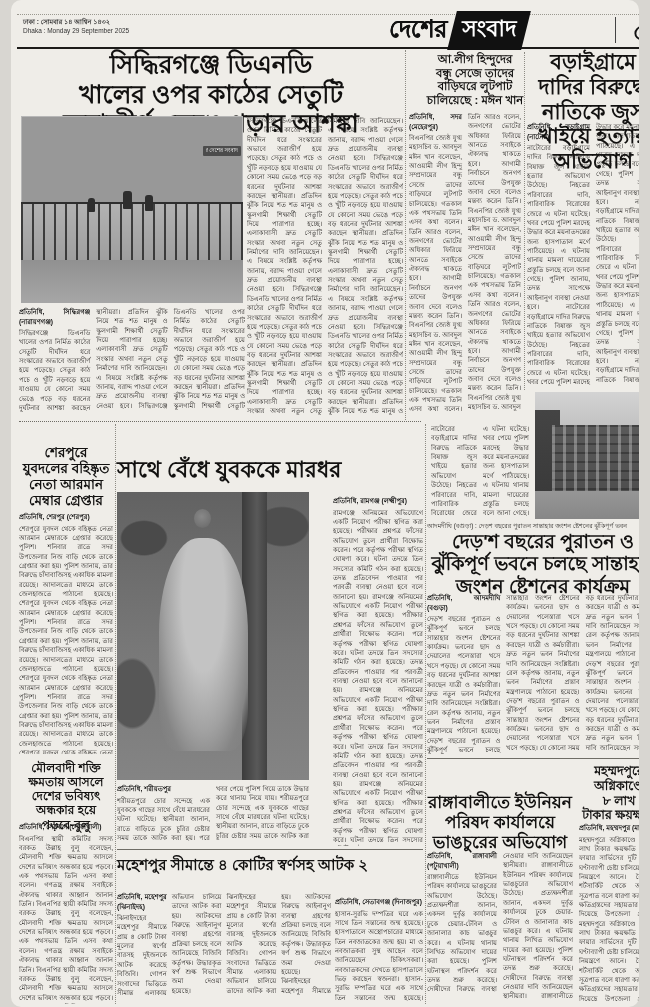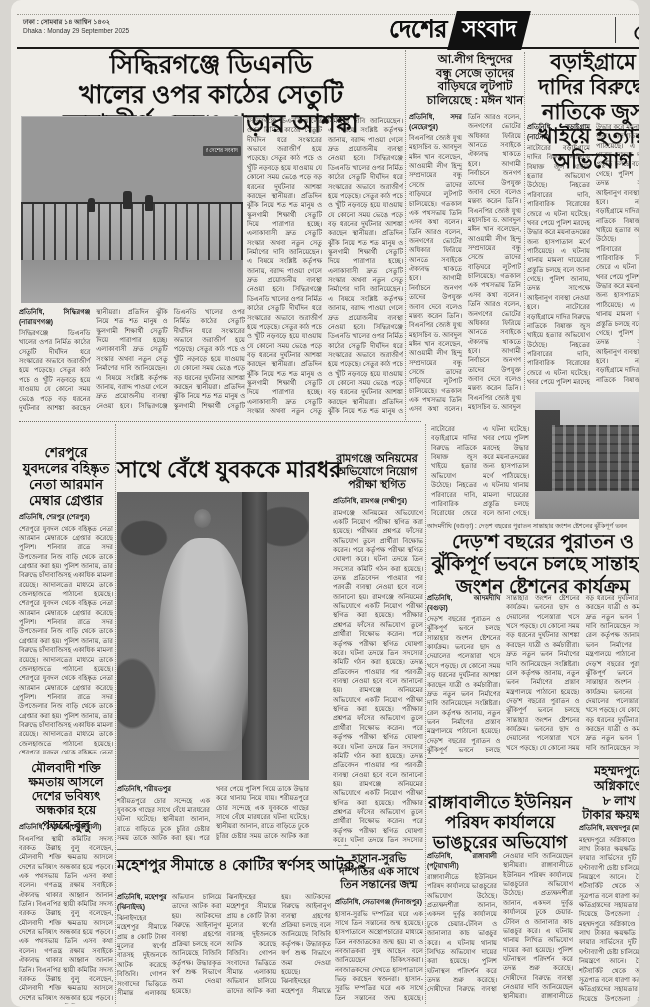--- a/index.html
+++ b/index.html
@@ -185,33 +185,31 @@
     <div class="pt-bg"></div>
     <div class="pt-trunk"></div>
     <div class="pt-man"></div>
     <div class="pt-head"></div>
   </div>
   <div class="abs bt cols2" style="left:106px;top:784px;width:192px;height:62px;">
     <span class="byline">প্রতিনিধি, শরীয়তপুর</span>
     <span>শরীয়তপুরে চোর সন্দেহে এক যুবককে গাছের সাথে বেঁধে মারধরের ঘটনা ঘটেছে। স্থানীয়রা জানান, রাতে বাড়িতে ঢুকে চুরির চেষ্টার সময় তাকে আটক করা হয়। পরে খবর পেয়ে পুলিশ গিয়ে তাকে উদ্ধার করে থানায় নিয়ে যায়। শরীয়তপুরে চোর সন্দেহে এক যুবককে গাছের সাথে বেঁধে মারধরের ঘটনা ঘটেছে। স্থানীয়রা জানান, রাতে বাড়িতে ঢুকে চুরির চেষ্টার সময় তাকে আটক করা হয়। পরে খবর পেয়ে পুলিশ গিয়ে তাকে উদ্ধার করে থানায় নিয়ে যায়। </span>
   </div>
 
-  <div class="abs hl" style="left:320px;top:452px;width:92px;height:38px;font-size:11px;">রামগঞ্জে অনিয়মের অভিযোগে নিয়োগ পরীক্ষা স্থগিত</div>
   <div class="abs bt" style="left:322px;top:496px;width:90px;height:350px;">
     <span class="byline">প্রতিনিধি, রামগঞ্জ (লক্ষ্মীপুর)</span>
     <span>রামগঞ্জে অনিয়মের অভিযোগে একটি নিয়োগ পরীক্ষা স্থগিত করা হয়েছে। পরীক্ষার প্রশ্নপত্র ফাঁসের অভিযোগ তুলে প্রার্থীরা বিক্ষোভ করেন। পরে কর্তৃপক্ষ পরীক্ষা স্থগিত ঘোষণা করে। ঘটনা তদন্তে তিন সদস্যের কমিটি গঠন করা হয়েছে। তদন্ত প্রতিবেদন পাওয়ার পর পরবর্তী ব্যবস্থা নেওয়া হবে বলে জানানো হয়। রামগঞ্জে অনিয়মের অভিযোগে একটি নিয়োগ পরীক্ষা স্থগিত করা হয়েছে। পরীক্ষার প্রশ্নপত্র ফাঁসের অভিযোগ তুলে প্রার্থীরা বিক্ষোভ করেন। পরে কর্তৃপক্ষ পরীক্ষা স্থগিত ঘোষণা করে। ঘটনা তদন্তে তিন সদস্যের কমিটি গঠন করা হয়েছে। তদন্ত প্রতিবেদন পাওয়ার পর পরবর্তী ব্যবস্থা নেওয়া হবে বলে জানানো হয়। রামগঞ্জে অনিয়মের অভিযোগে একটি নিয়োগ পরীক্ষা স্থগিত করা হয়েছে। পরীক্ষার প্রশ্নপত্র ফাঁসের অভিযোগ তুলে প্রার্থীরা বিক্ষোভ করেন। পরে কর্তৃপক্ষ পরীক্ষা স্থগিত ঘোষণা করে। ঘটনা তদন্তে তিন সদস্যের কমিটি গঠন করা হয়েছে। তদন্ত প্রতিবেদন পাওয়ার পর পরবর্তী ব্যবস্থা নেওয়া হবে বলে জানানো হয়। রামগঞ্জে অনিয়মের অভিযোগে একটি নিয়োগ পরীক্ষা স্থগিত করা হয়েছে। পরীক্ষার প্রশ্নপত্র ফাঁসের অভিযোগ তুলে প্রার্থীরা বিক্ষোভ করেন। পরে কর্তৃপক্ষ পরীক্ষা স্থগিত ঘোষণা করে। ঘটনা তদন্তে তিন সদস্যের কমিটি গঠন করা হয়েছে। তদন্ত প্রতিবেদন পাওয়ার পর পরবর্তী ব্যবস্থা নেওয়া হবে বলে জানানো হয়। রামগঞ্জে অনিয়মের অভিযোগে একটি নিয়োগ পরীক্ষা স্থগিত করা হয়েছে। পরীক্ষার প্রশ্নপত্র ফাঁসের অভিযোগ তুলে প্রার্থীরা বিক্ষোভ করেন। পরে কর্তৃপক্ষ পরীক্ষা স্থগিত ঘোষণা করে। ঘটনা তদন্তে তিন সদস্যের কমিটি গঠন করা হয়েছে। তদন্ত প্রতিবেদন পাওয়ার পর পরবর্তী ব্যবস্থা নেওয়া হবে বলে জানানো হয়। </span>
   </div>
 
   <div class="hline" style="left:106px;top:849px;width:306px;"></div>
 
   <div class="abs hl" style="left:106px;top:856px;width:214px;height:30px;font-size:15px;white-space:nowrap;">মহেশপুর সীমান্তে ৪ কোটির স্বর্ণসহ আটক ২</div>
   <div class="abs bt cols4" style="left:106px;top:892px;width:214px;height:112px;">
     <span class="byline">প্রতিনিধি, মহেশপুর (ঝিনাইদহ)</span>
     <span>ঝিনাইদহের মহেশপুর সীমান্তে প্রায় ৪ কোটি টাকা মূল্যের স্বর্ণের বারসহ দুইজনকে আটক করেছে বিজিবি। গোপন সংবাদের ভিত্তিতে সীমান্ত এলাকায় অভিযান চালিয়ে তাদের আটক করা হয়। আটকদের বিরুদ্ধে আইনানুগ ব্যবস্থা গ্রহণের প্রক্রিয়া চলছে বলে জানিয়েছে বিজিবি কর্তৃপক্ষ। উদ্ধারকৃত স্বর্ণ শুল্ক বিভাগে জমা দেওয়া হয়েছে। ঝিনাইদহের মহেশপুর সীমান্তে প্রায় ৪ কোটি টাকা মূল্যের স্বর্ণের বারসহ দুইজনকে আটক করেছে বিজিবি। গোপন সংবাদের ভিত্তিতে সীমান্ত এলাকায় অভিযান চালিয়ে তাদের আটক করা হয়। আটকদের বিরুদ্ধে আইনানুগ ব্যবস্থা গ্রহণের প্রক্রিয়া চলছে বলে জানিয়েছে বিজিবি কর্তৃপক্ষ। উদ্ধারকৃত স্বর্ণ শুল্ক বিভাগে জমা দেওয়া হয়েছে। ঝিনাইদহের মহেশপুর সীমান্তে প্রায় ৪ কোটি টাকা মূল্যের স্বর্ণের বারসহ দুইজনকে আটক করেছে বিজিবি। গোপন সংবাদের ভিত্তিতে সীমান্ত এলাকায় অভিযান চালিয়ে তাদের আটক করা হয়। আটকদের বিরুদ্ধে আইনানুগ ব্যবস্থা গ্রহণের প্রক্রিয়া চলছে বলে জানিয়েছে বিজিবি কর্তৃপক্ষ। উদ্ধারকৃত স্বর্ণ শুল্ক বিভাগে জমা দেওয়া হয়েছে। ঝিনাইদহের মহেশপুর সীমান্তে প্রায় ৪ কোটি টাকা মূল্যের স্বর্ণের বারসহ দুইজনকে আটক করেছে বিজিবি। গোপন সংবাদের ভিত্তিতে সীমান্ত এলাকায় অভিযান চালিয়ে তাদের আটক করা হয়। আটকদের বিরুদ্ধে আইনানুগ ব্যবস্থা গ্রহণের প্রক্রিয়া চলছে বলে জানিয়েছে বিজিবি কর্তৃপক্ষ। উদ্ধারকৃত স্বর্ণ শুল্ক বিভাগে জমা দেওয়া হয়েছে। </span>
   </div>
 
-  <div class="abs hl" style="left:324px;top:852px;width:88px;height:40px;font-size:11px;">হাসান-সুরভি দম্পতির এক সাথে তিন সন্তানের জন্ম</div>
   <div class="abs bt" style="left:324px;top:897px;width:88px;height:106px;">
     <span class="byline">প্রতিনিধি, সেতাবগঞ্জ (দিনাজপুর)</span>
     <span>হাসান-সুরভি দম্পতির ঘরে এক সাথে তিন সন্তানের জন্ম হয়েছে। হাসপাতালে অস্ত্রোপচারের মাধ্যমে তিন নবজাতকের জন্ম হয়। মা ও নবজাতকরা সুস্থ আছেন বলে জানিয়েছেন চিকিৎসকরা। নবজাতকদের দেখতে হাসপাতালে ভিড় করছেন স্বজনরা। হাসান-সুরভি দম্পতির ঘরে এক সাথে তিন সন্তানের জন্ম হয়েছে। হাসপাতালে অস্ত্রোপচারের মাধ্যমে তিন নবজাতকের জন্ম হয়। মা ও নবজাতকরা সুস্থ আছেন বলে জানিয়েছেন চিকিৎসকরা। নবজাতকদের দেখতে হাসপাতালে ভিড় করছেন স্বজনরা। হাসান-সুরভি দম্পতির ঘরে এক সাথে তিন সন্তানের জন্ম হয়েছে। হাসপাতালে অস্ত্রোপচারের মাধ্যমে তিন নবজাতকের জন্ম হয়। মা ও নবজাতকরা সুস্থ আছেন বলে জানিয়েছেন চিকিৎসকরা। নবজাতকদের দেখতে হাসপাতালে ভিড় করছেন স্বজনরা। </span>
   </div>
 
 </div>
 
 </body></html>

